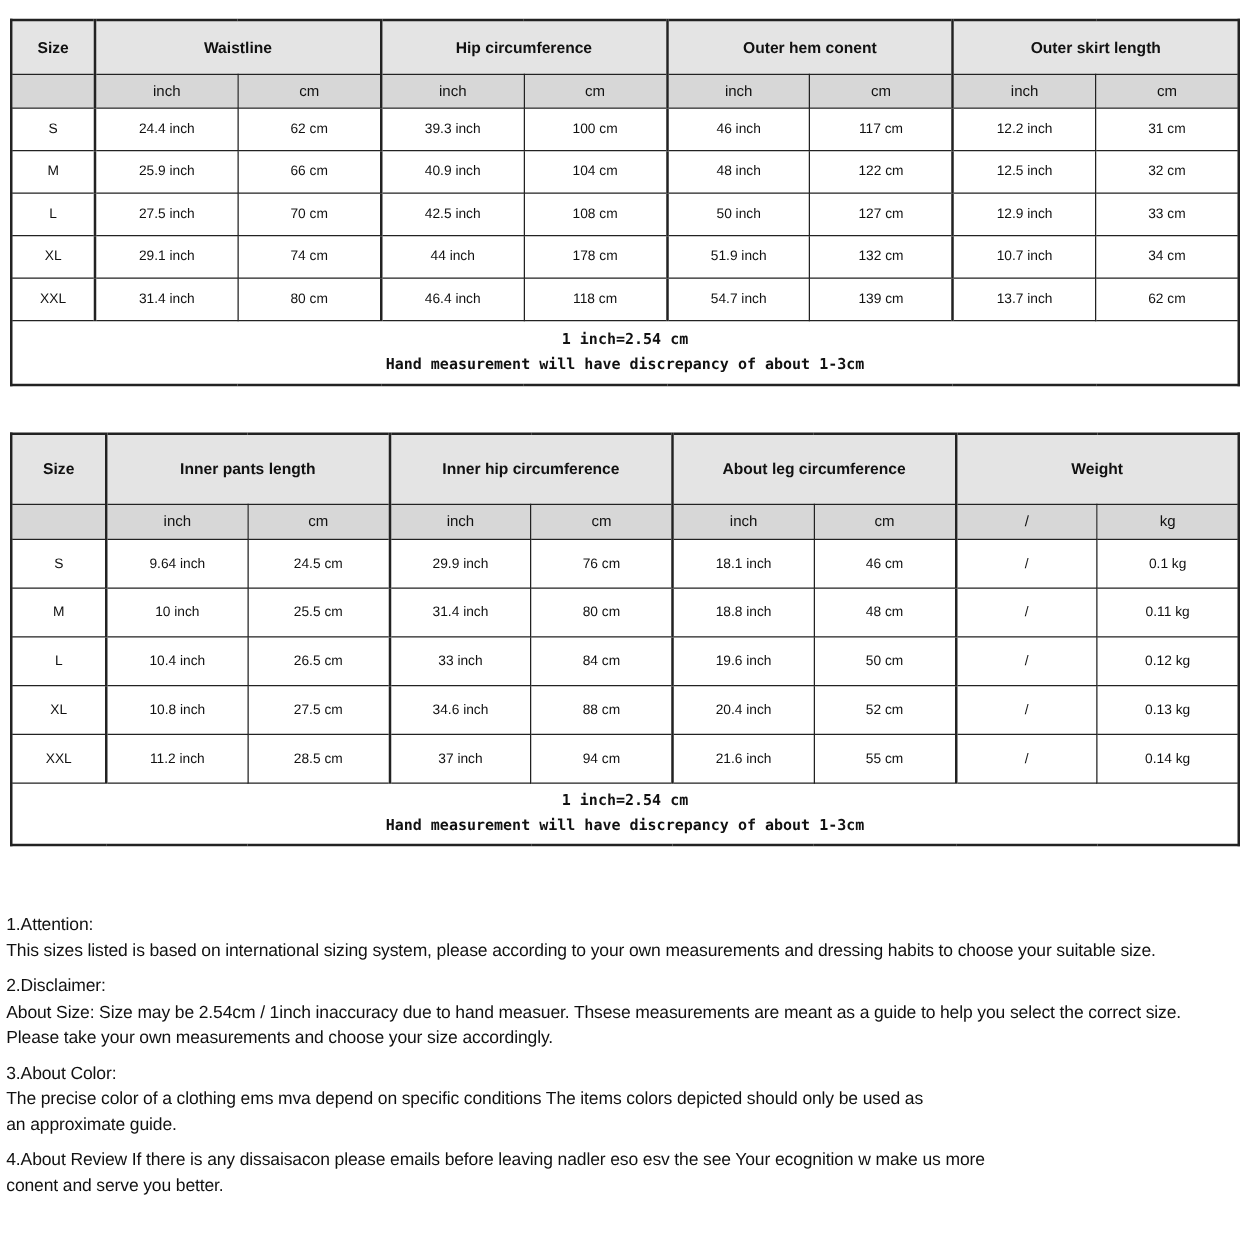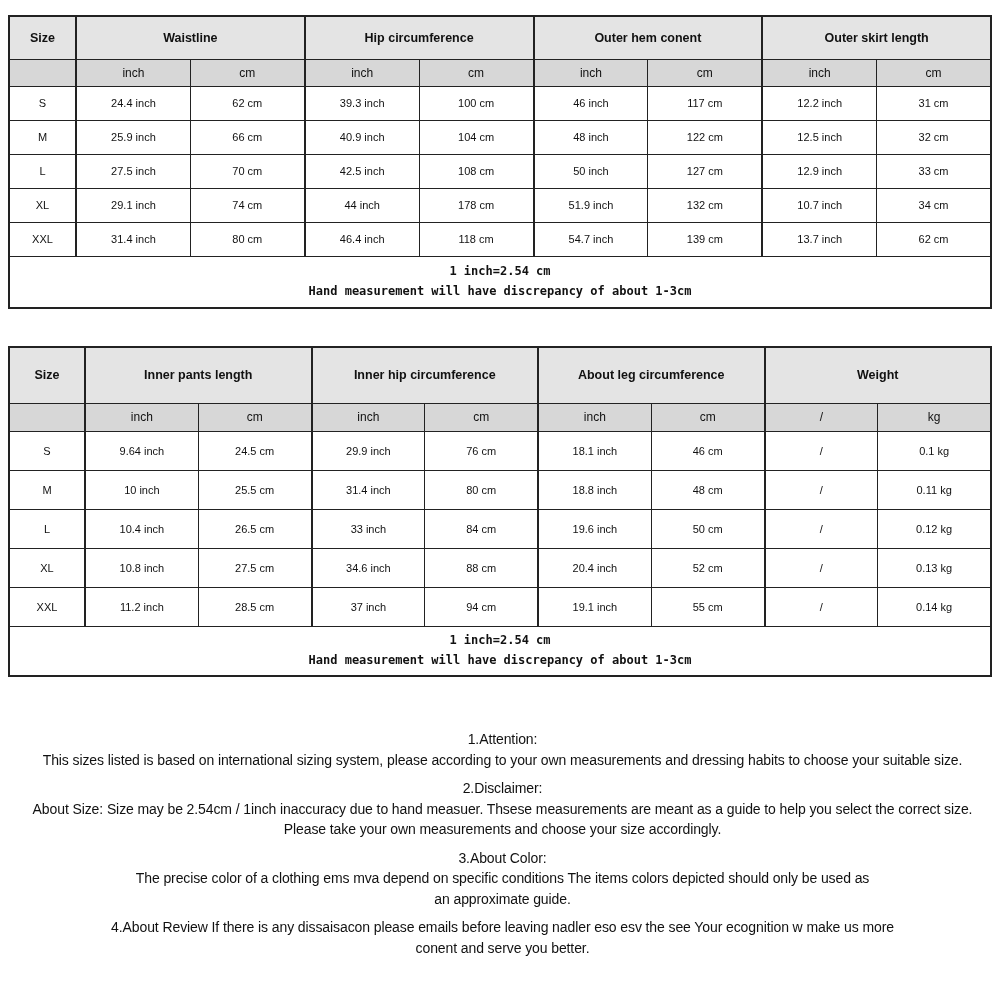--- a/index.html
+++ b/index.html
@@ -55,21 +55,20 @@
   #table-1 thead .unit-row th { height:28px; }
   #table-1 tbody td { height:39px; }
   #table-1 tfoot td { height:50px; }
 
   .notes {
     margin:52px 0 14px 5px;
     font-size:14px;
     letter-spacing:-0.1px;
     line-height:20.5px;
     white-space:pre;
-    text-align:center;
   }
   .note { margin-bottom:8px; }
 </style>
 </head>
 <body>
 
 <table class="size-table" id="table-0">
     <colgroup>
       <col style="width: 67px;">
       <col>
@@ -242,21 +241,21 @@
         <td>52 cm</td>
         <td class="gs">/</td>
         <td>0.13 kg</td>
       </tr>
       <tr>
         <td>XXL</td>
         <td class="gs">11.2 inch</td>
         <td>28.5 cm</td>
         <td class="gs">37 inch</td>
         <td>94 cm</td>
-        <td class="gs">19.1 inch</td>
+        <td class="gs">21.6 inch</td>
         <td>55 cm</td>
         <td class="gs">/</td>
         <td>0.14 kg</td>
       </tr>
     </tbody>
     <tfoot>
       <tr>
         <td colspan="9">1 inch=2.54 cm
 Hand measurement will have discrepancy of about 1-3cm</td>
       </tr>

